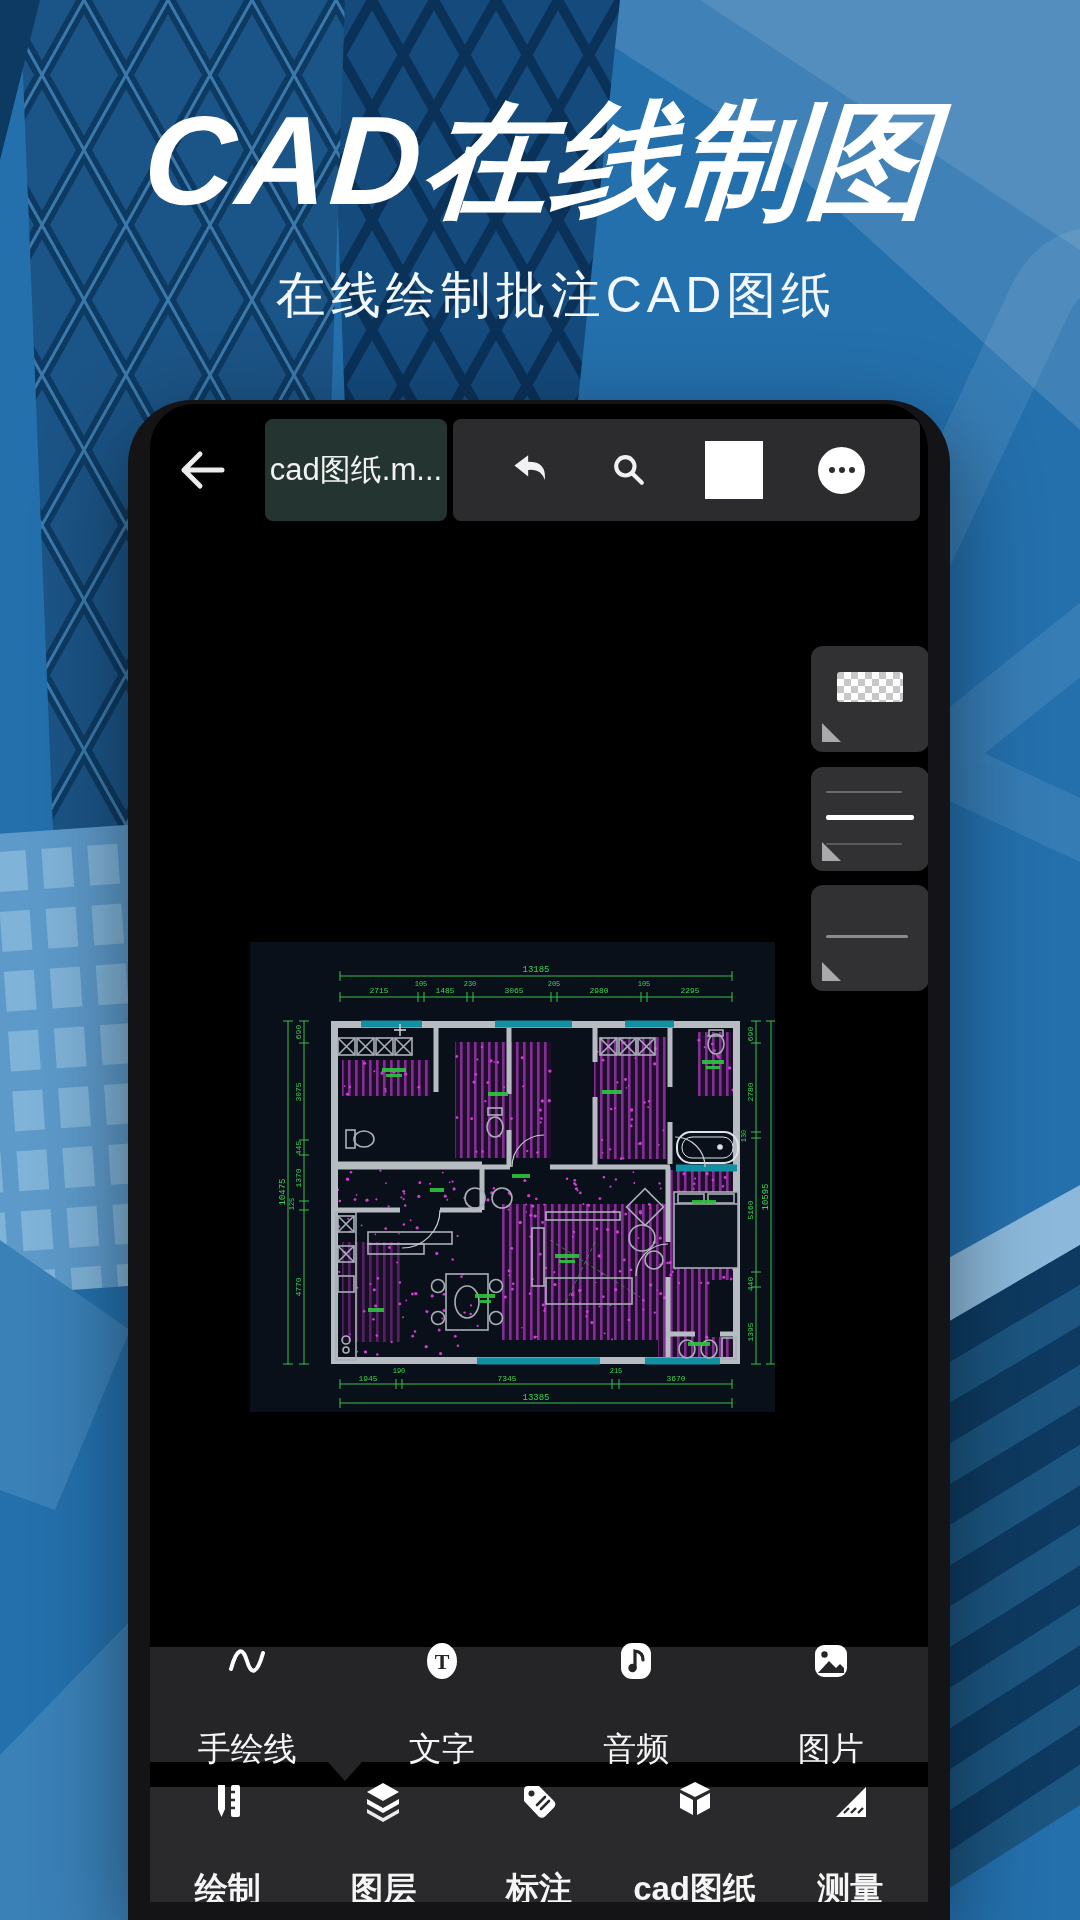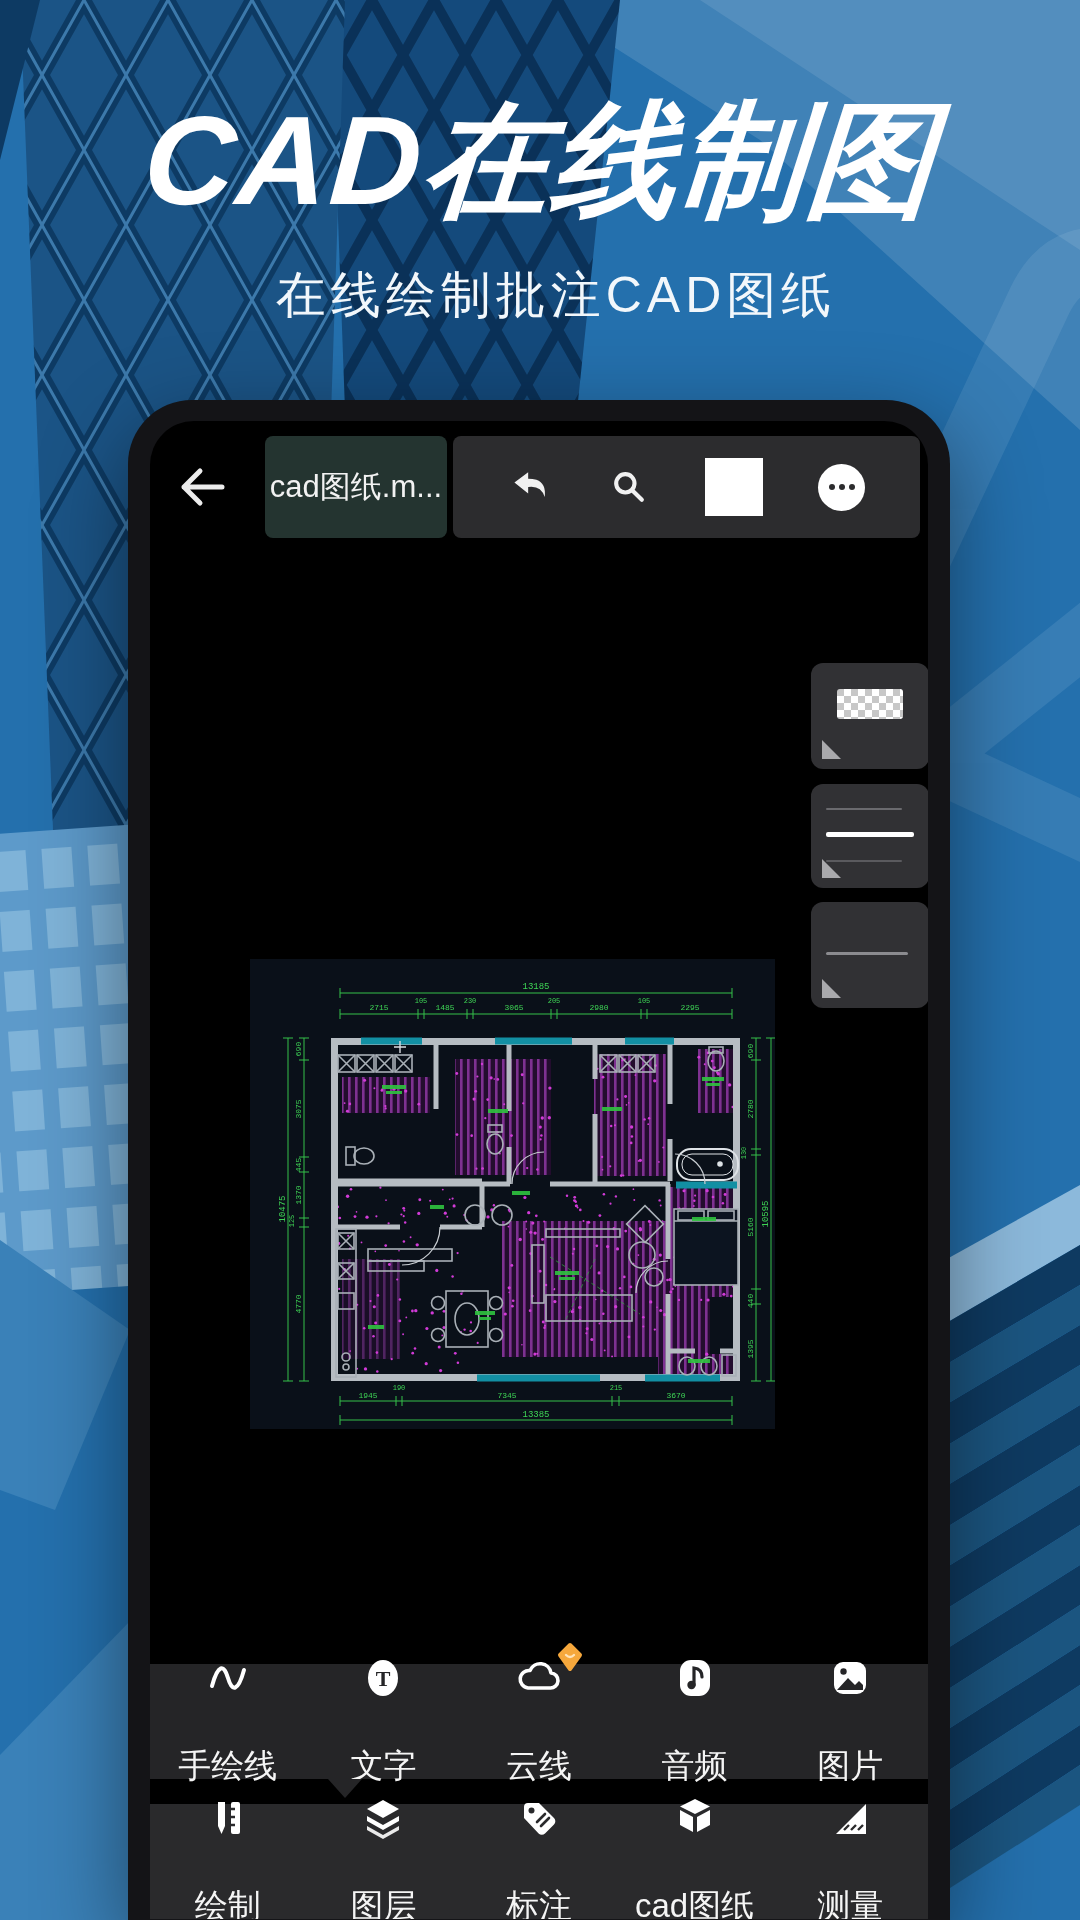--- a/index.html
+++ b/index.html
@@ -9,21 +9,21 @@
 
   
   .hero-title{position:absolute;top:78px;left:0;width:100%;text-align:center;
     color:#ffffff;font-size:126px;font-weight:bold;font-style:italic;
     letter-spacing:2px;transform:skewX(-4deg);}
   .hero-sub{position:absolute;top:262px;left:16px;width:100%;text-align:center;
     color:#f2f7fb;font-size:50px;letter-spacing:5px;}
 
   
   .phone{position:absolute;left:128px;top:400px;width:822px;height:1520px;
-    background:#141417;border-radius:64px 64px 0 0;padding:21px 22px 0 22px;
+    background:#141417;border-radius:64px 64px 0 0;padding:4px 22px 0 22px;
     box-sizing:border-box;box-shadow:0 30px 90px rgba(0,0,0,.45);}
   .screen{position:relative;width:778px;height:1498px;background:#000;
     border-radius:44px 44px 0 0;overflow:hidden;}
 
   
   .topbar{position:absolute;top:15px;left:0;width:100%;height:102px;}
   .back-btn{position:absolute;left:18px;top:0;width:68px;height:102px;
     display:flex;align-items:center;justify-content:center;}
   .file-chip{position:absolute;left:115px;top:0;width:182px;height:102px;
     background:#243430;border-radius:8px;display:flex;align-items:center;
@@ -51,21 +51,21 @@
 
   
   .toolrow{position:absolute;left:0;width:100%;height:115px;display:flex;}
   .toolrow .item{flex:1;display:flex;flex-direction:column;align-items:center;
     justify-content:center;gap:10px;}
   .toolrow .lbl{color:#f5f5f5;font-size:33px;white-space:nowrap;margin-top:32px;}
   .popup-row{top:1243px;background:#252527;}
   .popup-tail{position:absolute;top:1358px;left:calc(25% - 17px);width:0;height:0;
     border-top:19px solid #252527;border-left:17px solid transparent;
     border-right:17px solid transparent;}
-  .main-row{top:1383px;background:#2a2a2c;}
+  .main-row{top:1383px;background:#2a2a2c;font-weight:bold;}
   .iconbox{position:relative;width:52px;height:52px;display:flex;
     align-items:center;justify-content:center;}
   .gem{position:absolute;top:-12px;right:-18px;}
 </style>
 </head>
 <body>
 
 <div class="stage">
 
   <svg class="bg-svg" width="1080" height="1920" viewBox="0 0 1080 1920">
@@ -706,32 +706,20 @@
             <svg width="48" height="48" viewBox="0 0 48 48">
               <ellipse cx="24" cy="24" rx="15" ry="18" fill="#fff"></ellipse>
               <text x="24" y="32" font-size="22" font-weight="bold" fill="#252527" text-anchor="middle" font-family="Liberation Serif, serif">T</text>
             </svg>
           </span>
           <span class="lbl">文字</span>
         </div>
         <div class="item">
           <span class="iconbox">
             <svg width="48" height="48" viewBox="0 0 48 48">
-              <path d="M13 34 h22 a7.5 7.5 0 0 0 1 -15 a11 11 0 0 0 -21 -2.5 a8.5 8.5 0 0 0 -2 17.5 z" stroke="#fff" stroke-width="3.6" fill="none" stroke-linejoin="round"></path>
-            </svg>
-            <svg class="gem" width="26" height="30" viewBox="0 0 26 30">
-              <path d="M13 3 L23 13 L13 27 L3 13 Z" fill="#f6a83c" stroke="#f6a83c" stroke-width="4" stroke-linejoin="round"></path>
-              <path d="M9 13 q4 4 8 0" stroke="#ffe3b8" stroke-width="2.4" fill="none" stroke-linecap="round"></path>
-            </svg>
-          </span>
-          <span class="lbl">云线</span>
-        </div>
-        <div class="item">
-          <span class="iconbox">
-            <svg width="48" height="48" viewBox="0 0 48 48">
               <rect x="9" y="6" rx="11" width="30" height="36" fill="#fff"></rect>
               <path d="M23 31 V14 q8 1 8 9" stroke="#252527" stroke-width="3.2" fill="none" stroke-linecap="round"></path>
               <circle cx="20.5" cy="31" r="4.2" fill="#252527"></circle>
             </svg>
           </span>
           <span class="lbl">音频</span>
         </div>
         <div class="item">
           <span class="iconbox">
             <svg width="48" height="48" viewBox="0 0 48 48">

